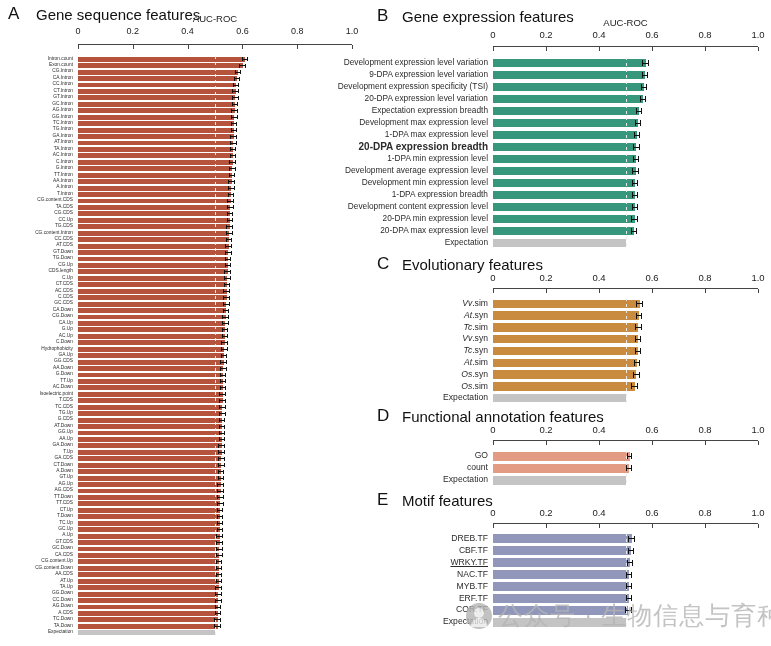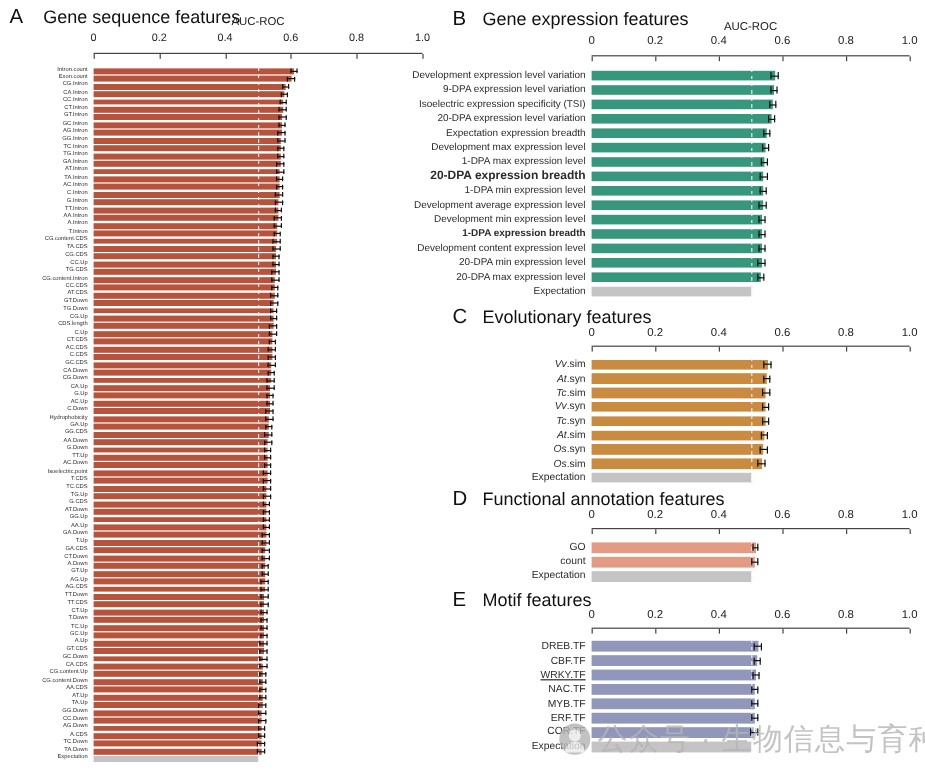--- a/index.html
+++ b/index.html
@@ -712,21 +712,21 @@
       <span class="mid"></span>
       <span class="cap r"></span>
     </div>
     <div class="bar-label" style="left: 308px; top: 70.435px; width: 180px; font-size: 8.3px;">9-DPA expression level variation</div>
     <div class="bar" style="left: 493px; top: 70.75px; width: 152.11px; height: 8.5px; background: rgb(54, 151, 124);"></div>
     <div class="err" style="left: 641.93px; top: 72px; width: 6.36px; height: 6px;">
       <span class="cap l"></span>
       <span class="mid"></span>
       <span class="cap r"></span>
     </div>
-    <div class="bar-label" style="left: 308px; top: 82.435px; width: 180px; font-size: 8.3px;">Isoelectric expression specificity (TSI)</div>
+    <div class="bar-label" style="left: 308px; top: 82.435px; width: 180px; font-size: 8.3px;">Development expression specificity (TSI)</div>
     <div class="bar" style="left: 493px; top: 82.75px; width: 151.315px; height: 8.5px; background: rgb(54, 151, 124);"></div>
     <div class="err" style="left: 641.135px; top: 84px; width: 6.36px; height: 6px;">
       <span class="cap l"></span>
       <span class="mid"></span>
       <span class="cap r"></span>
     </div>
     <div class="bar-label" style="left: 308px; top: 94.435px; width: 180px; font-size: 8.3px;">20-DPA expression level variation</div>
     <div class="bar" style="left: 493px; top: 94.75px; width: 149.99px; height: 8.5px; background: rgb(54, 151, 124);"></div>
     <div class="err" style="left: 639.81px; top: 96px; width: 6.36px; height: 6px;">
       <span class="cap l"></span>
@@ -775,21 +775,21 @@
       <span class="mid"></span>
       <span class="cap r"></span>
     </div>
     <div class="bar-label" style="left: 308px; top: 178.435px; width: 180px; font-size: 8.3px;">Development min expression level</div>
     <div class="bar" style="left: 493px; top: 178.75px; width: 142.305px; height: 8.5px; background: rgb(54, 151, 124);"></div>
     <div class="err" style="left: 632.125px; top: 180px; width: 6.36px; height: 6px;">
       <span class="cap l"></span>
       <span class="mid"></span>
       <span class="cap r"></span>
     </div>
-    <div class="bar-label" style="left: 308px; top: 190.435px; width: 180px; font-size: 8.3px; font-weight: bold;">1-DPA expression breadth</div>
+    <div class="bar-label" style="left: 308px; top: 190.435px; width: 180px; font-size: 8.3px;">1-DPA expression breadth</div>
     <div class="bar" style="left: 493px; top: 190.75px; width: 142.04px; height: 8.5px; background: rgb(54, 151, 124);"></div>
     <div class="err" style="left: 631.86px; top: 192px; width: 6.36px; height: 6px;">
       <span class="cap l"></span>
       <span class="mid"></span>
       <span class="cap r"></span>
     </div>
     <div class="bar-label" style="left: 308px; top: 202.435px; width: 180px; font-size: 8.3px;">Development content expression level</div>
     <div class="bar" style="left: 493px; top: 202.75px; width: 141.775px; height: 8.5px; background: rgb(54, 151, 124);"></div>
     <div class="err" style="left: 631.595px; top: 204px; width: 6.36px; height: 6px;">
       <span class="cap l"></span>

